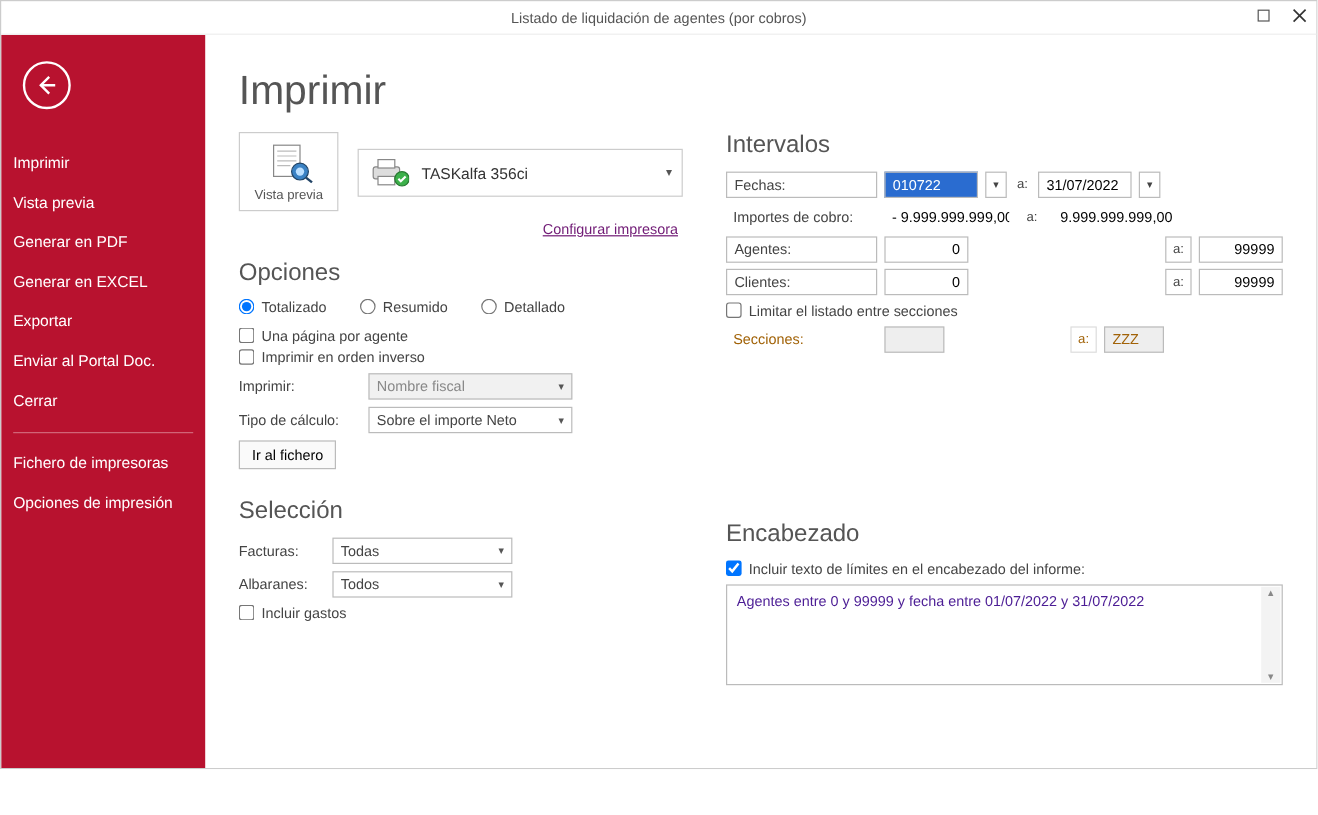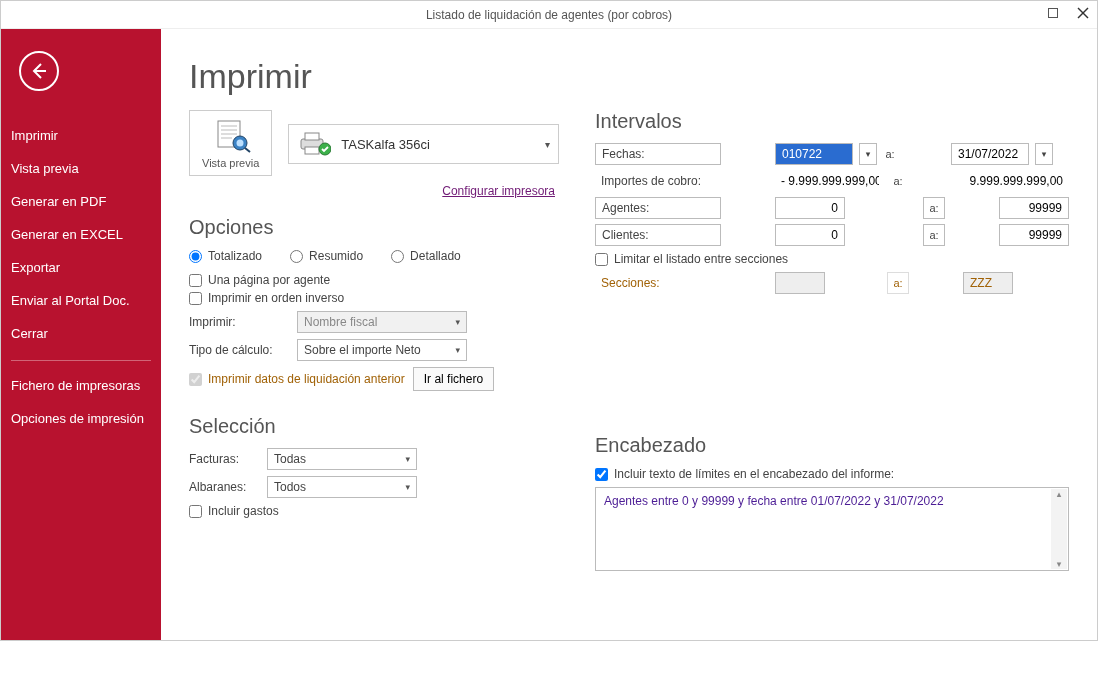--- a/index.html
+++ b/index.html
@@ -24,35 +24,35 @@
   .preview-row { display: flex; align-items: flex-start; gap: 16px; margin-bottom: 6px; }
   .preview-tile { border: 1px solid #ccc; padding: 8px 12px 6px 12px; text-align: center; cursor: pointer; }
   .preview-tile .ic { width: 42px; height: 34px; margin: 0 auto 4px auto; position: relative; }
   .preview-tile .lbl { font-size: 11px; color: #555; }
   .printer-box { border: 1px solid #ccc; flex: 1; display: flex; align-items: center; padding: 6px 8px; gap: 10px; margin-top: 14px; cursor: pointer; }
   .printer-box .pname { flex: 1; color: #333; font-size: 13px; }
   .printer-box .caret { color: #555; font-size: 10px; }
   .config-link { text-align: right; margin: 8px 4px 18px 0; }
   .config-link span { text-decoration: underline; color: #701a75; cursor: pointer; }
   .radio-row { display: flex; gap: 28px; margin: 4px 0 10px 0; align-items: center; }
-  .radio-item, .check-item { display: flex; align-items: center; gap: 6px; font-size: 12px; color: #444; }
+  .radio-item, .check-item { display: flex; align-items: flex-start; gap: 6px; font-size: 12px; color: #444; }
   .radio-item input, .check-item input { cursor: pointer; }
   .check-item { margin: 4px 0; }
   .form-row { display: flex; align-items: center; margin: 6px 0; gap: 8px; }
   .form-row .lbl { width: 100px; color: #444; }
   .select { border: 1px solid #bbb; background: #fff; height: 22px; display: flex; align-items: center; padding: 0 6px; font-size: 12px; position: relative; }
   .select.disabled { background: #f1f1f1; color: #888; }
   .select .caret { position: absolute; right: 6px; font-size: 9px; color: #555; }
   .btn { border: 1px solid #bbb; background: #fafafa; height: 24px; padding: 0 10px; font-size: 12px; cursor: pointer; display: inline-flex; align-items: center; }
   .muted { color: #aaa; }
   .interval-row { display: flex; align-items: center; margin: 5px 0; gap: 6px; }
   .interval-row .ilbl { border: 1px solid #bbb; height: 22px; display: flex; align-items: center; padding: 0 6px; width: 126px; background: #fff; }
   .interval-row .ilbl.noborder { border: none; background: transparent; }
   .interval-row .a { font-size: 11px; color: #444; width: 14px; text-align: center; }
-  .inpt { border: 1px solid #bbb; height: 22px; padding: 0 6px; font-size: 12px; margin-left: 48px; }
+  .inpt { border: 1px solid #bbb; height: 22px; padding: 0 6px; font-size: 12px; }
   .inpt.date { width: 78px; }
   .inpt.num { width: 70px; text-align: right; }
   .inpt.amt { width: 110px; text-align: right; border: none; }
   .inpt.sel { color: #fff; background: #2a6cd0; }
   .inpt.gray { background: #eee; }
   .drop { width: 18px; height: 22px; border: 1px solid #bbb; display: flex; align-items: center; justify-content: center; font-size: 9px; cursor: pointer; background: #fff; }
   .abox { border: 1px solid #bbb; height: 22px; width: 22px; display: flex; align-items:center; justify-content:center; font-size: 11px;}
   .textarea-wrap { position: relative; border: 1px solid #bbb; height: 84px; margin-top: 6px; }
   .textarea-wrap .content { padding: 6px 18px 6px 8px; font-size: 12px; color: #4c1d95; }
   .textarea-wrap .scroll { position: absolute; right: 1px; top: 1px; width: 16px; height: calc(100% - 2px); background: #f3f3f3; display: flex; flex-direction: column; justify-content: space-between; align-items: center; font-size: 9px; color: #888; }
@@ -176,24 +176,20 @@
             </div>
           </div>
           <div class="form-row">
             <div class="lbl">Tipo de cálculo:</div>
             <div class="select" style="width:170px">
               <span>Sobre el importe Neto</span>
                 <span class="caret">▾</span>
             </div>
           </div>
           <div class="form-row">
-            <label class="check-item muted">
-                <input type="checkbox" checked="" disabled="" style="">
-                <span class="disabled-text">Imprimir datos de liquidación anterior</span>
-              </label>
             <button class="btn">Ir al fichero</button>
           </div>
 
           <h2 class="section" style="margin-top:24px">Selección</h2>
           <div class="form-row">
             <div class="lbl" style="width:70px">Facturas:</div>
             <div class="select" style="width:150px">
                 <span>Todas</span>
                 <span class="caret">▾</span>
               </div>

